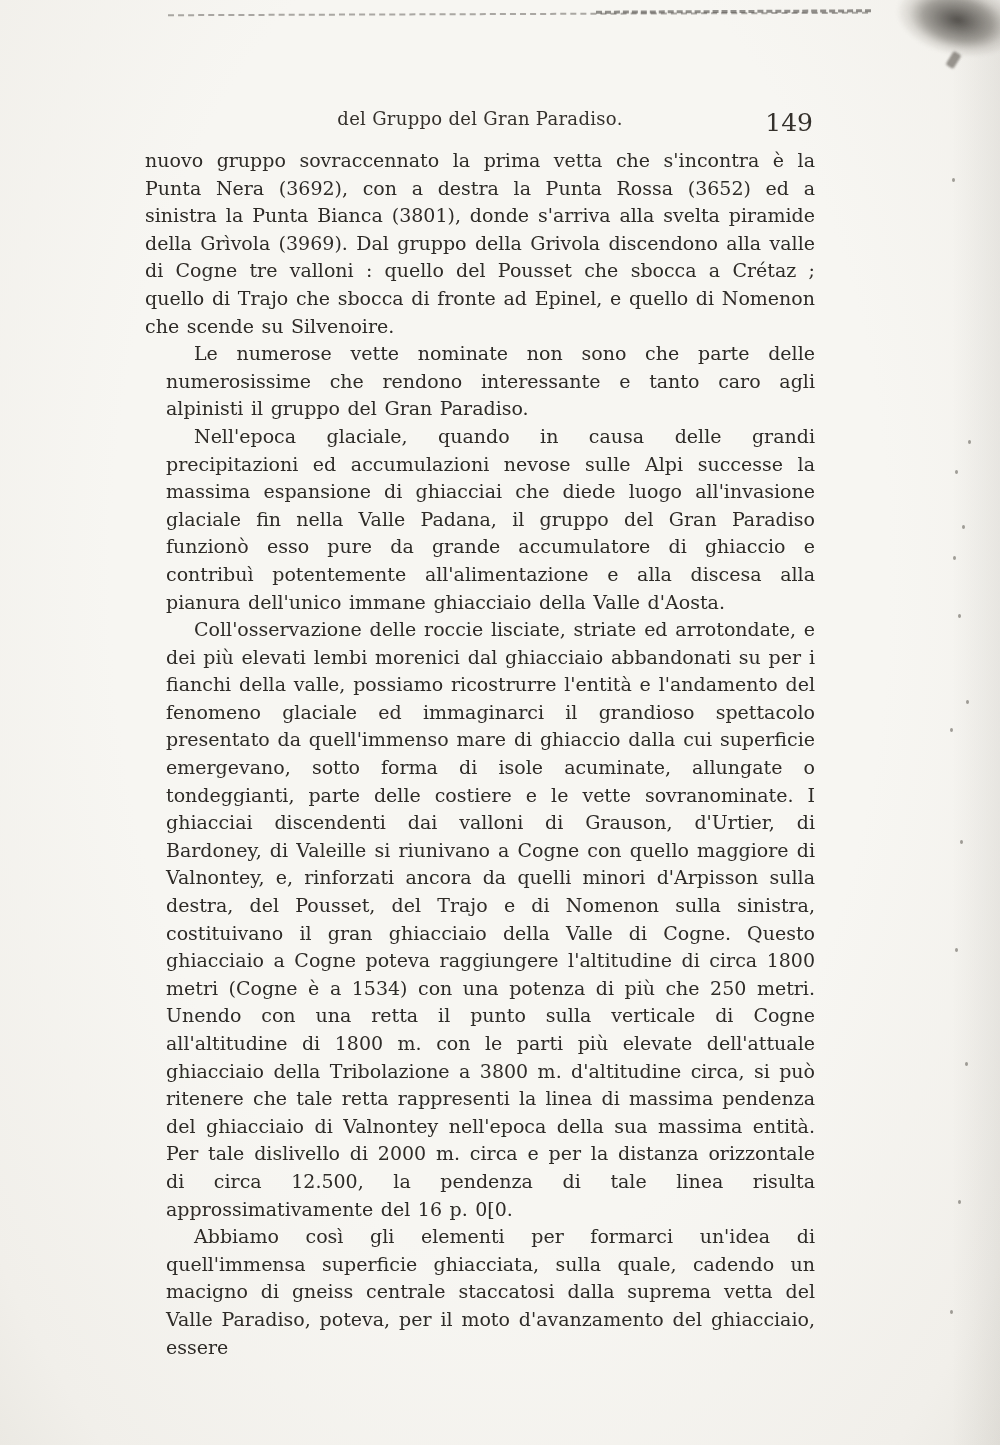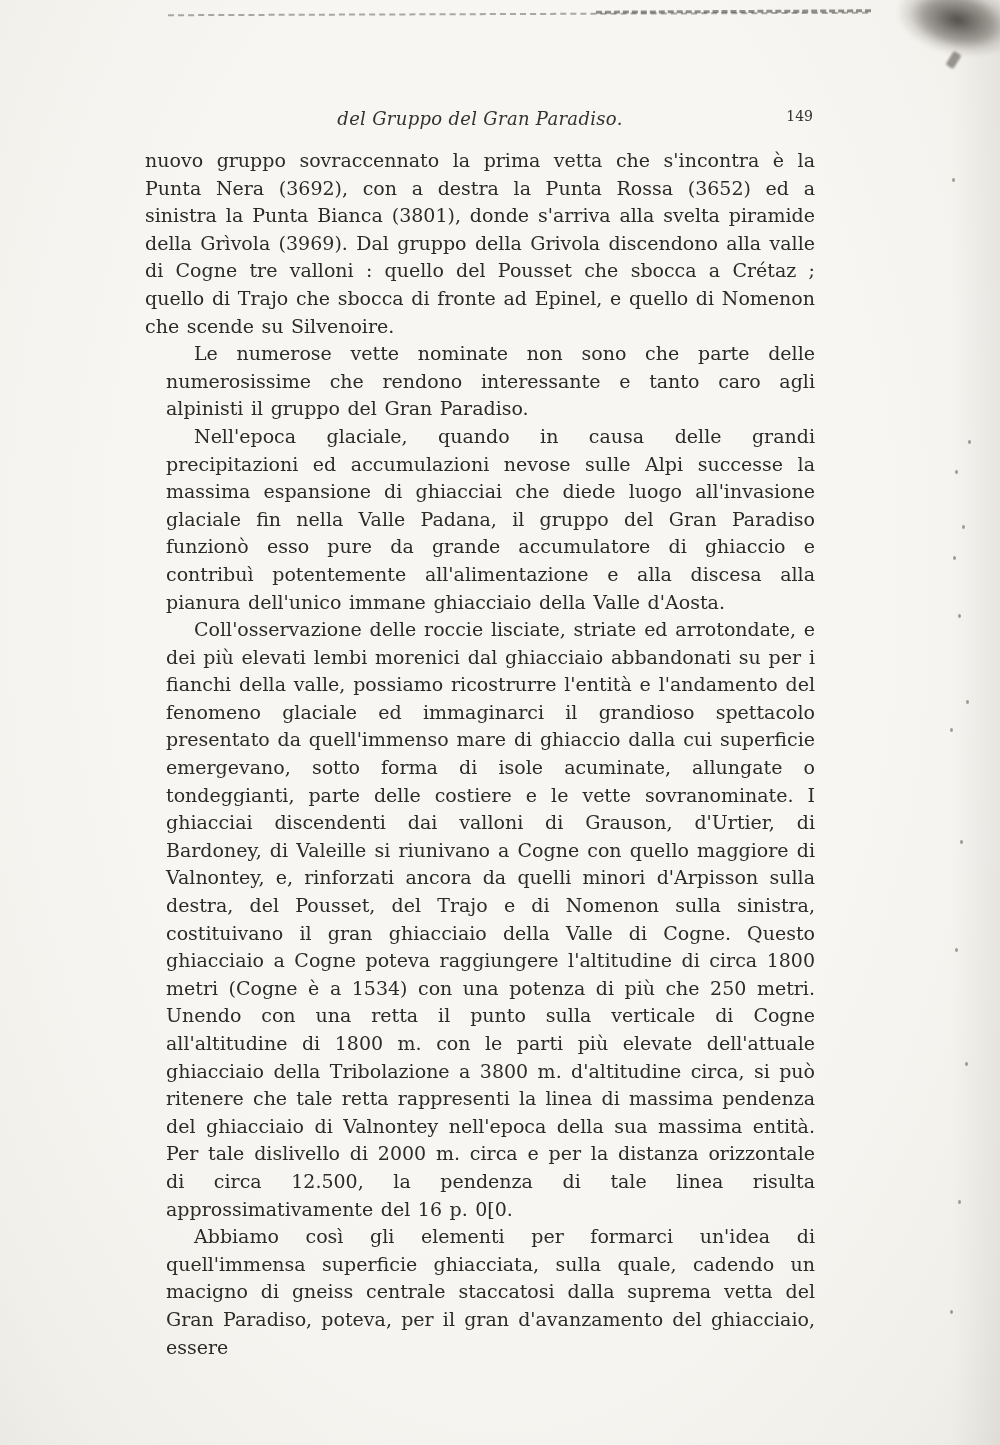--- a/index.html
+++ b/index.html
@@ -61,29 +61,28 @@
 
   
   .running-head {
     position: absolute;
     top: 108px; left: 145px; width: 670px;
     height: 26px;
   }
   .running-title {
     display: block;
     text-align: center;
-    font-style: italic;
     font-size: 18px;
     letter-spacing: 0.3px;
     color: #35312c;
   }
   .page-number {
     position: absolute;
     top: 0; right: 2px;
-    font-size: 14px;
+    font-size: 25px;
     color: #35312c;
   }
 
   
   .text-block {
     position: absolute;
     top: 147px; left: 145px; width: 670px;
     font-size: 19px;
     line-height: 27.6px;
     text-align: justify;
@@ -120,16 +119,16 @@
   <header class="running-head">
     <span class="running-title">del Gruppo del Gran Paradiso.</span>
     <span class="page-number">149</span>
   </header>
 
   <main class="text-block">
     <p class="para">nuovo gruppo sovraccennato la prima vetta che s'incontra è la Punta Nera (3692), con a destra la Punta Rossa (3652) ed a sinistra la Punta Bianca (3801), donde s'arriva alla svelta piramide della Grìvola (3969). Dal gruppo della Grivola discendono alla valle di Cogne tre valloni : quello del Pousset che sbocca a Crétaz ; quello di Trajo che sbocca di fronte ad Epinel, e quello di Nomenon che scende su Silvenoire.</p>
     <p class="para indent">Le numerose vette nominate non sono che parte delle numerosissime che rendono interessante e tanto caro agli alpinisti il gruppo del Gran Paradiso.</p>
     <p class="para indent">Nell'epoca glaciale, quando in causa delle grandi precipitazioni ed accumulazioni nevose sulle Alpi successe la massima espansione di ghiacciai che diede luogo all'invasione glaciale fin nella Valle Padana, il gruppo del Gran Paradiso funzionò esso pure da grande accumulatore di ghiaccio e contribuì potentemente all'alimentazione e alla discesa alla pianura dell'unico immane ghiacciaio della Valle d'Aosta.</p>
     <p class="para indent">Coll'osservazione delle roccie lisciate, striate ed arrotondate, e dei più elevati lembi morenici dal ghiacciaio abbandonati su per i fianchi della valle, possiamo ricostrurre l'entità e l'andamento del fenomeno glaciale ed immaginarci il grandioso spettacolo presentato da quell'immenso mare di ghiaccio dalla cui superficie emergevano, sotto forma di isole acuminate, allungate o tondeggianti, parte delle costiere e le vette sovranominate. I ghiacciai discendenti dai valloni di Grauson, d'Urtier, di Bardoney, di Valeille si riunivano a Cogne con quello maggiore di Valnontey, e, rinforzati ancora da quelli minori d'Arpisson sulla destra, del Pousset, del Trajo e di Nomenon sulla sinistra, costituivano il gran ghiacciaio della Valle di Cogne. Questo ghiacciaio a Cogne poteva raggiungere l'altitudine di circa 1800 metri (Cogne è a 1534) con una potenza di più che 250 metri. Unendo con una retta il punto sulla verticale di Cogne all'altitudine di 1800 m. con le parti più elevate dell'attuale ghiacciaio della Tribolazione a 3800 m. d'altitudine circa, si può ritenere che tale retta rappresenti la linea di massima pendenza del ghiacciaio di Valnontey nell'epoca della sua massima entità. Per tale dislivello di 2000 m. circa e per la distanza orizzontale di circa 12.500, la pendenza di tale linea risulta approssimativamente del 16 p. 0[0.</p>
-    <p class="para indent">Abbiamo così gli elementi per formarci un'idea di quell'immensa superficie ghiacciata, sulla quale, cadendo un macigno di gneiss centrale staccatosi dalla suprema vetta del Gran Paradiso, poteva, per il gran d'avanzamento del ghiacciaio, essere</p>
+    <p class="para indent">Abbiamo così gli elementi per formarci un'idea di quell'immensa superficie ghiacciata, sulla quale, cadendo un macigno di gneiss centrale staccatosi dalla suprema vetta del Valle Paradiso, poteva, per il moto d'avanzamento del ghiacciaio, essere</p>
   </main>
 
 </div>
 
 </body></html>

